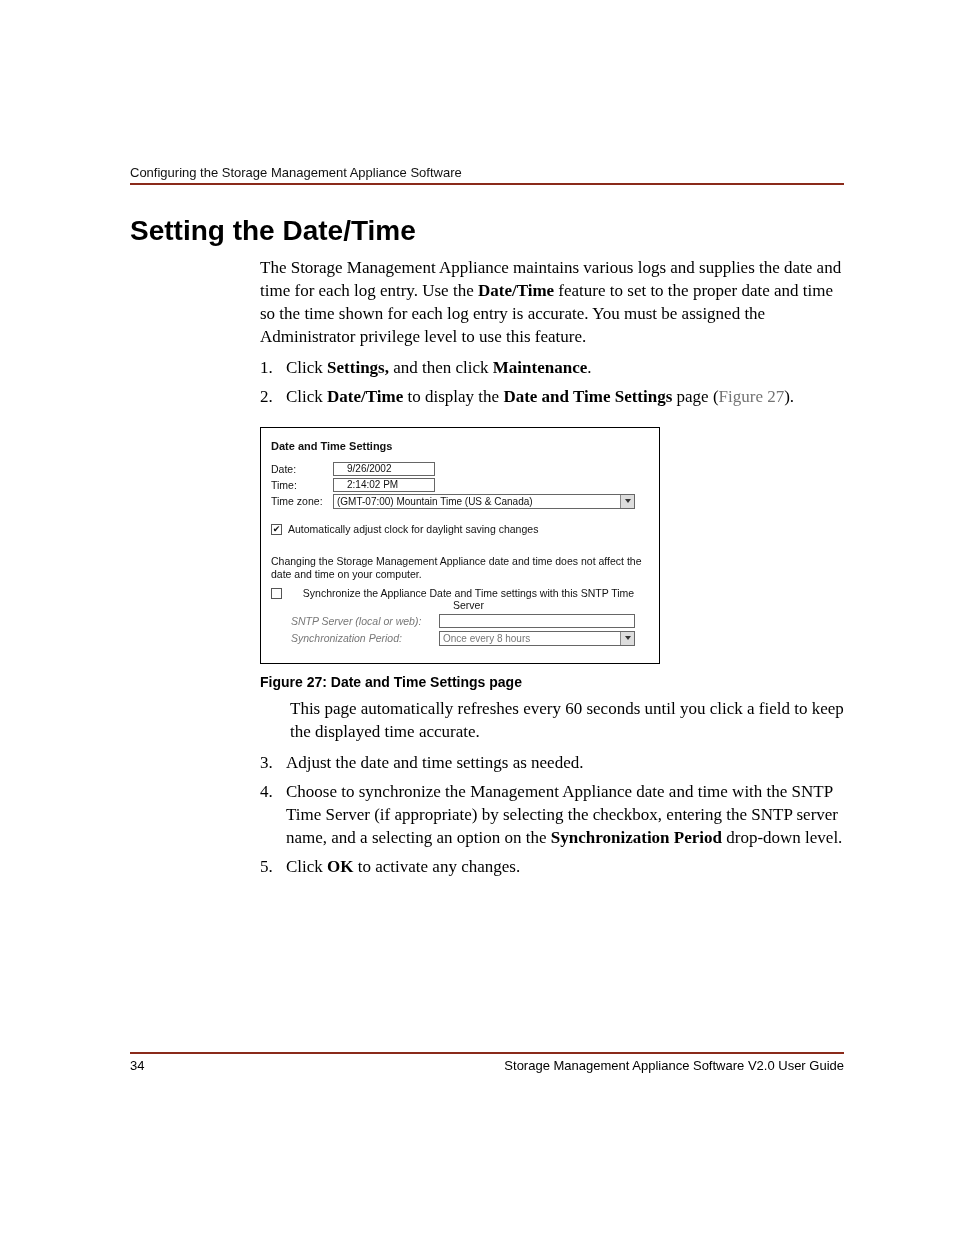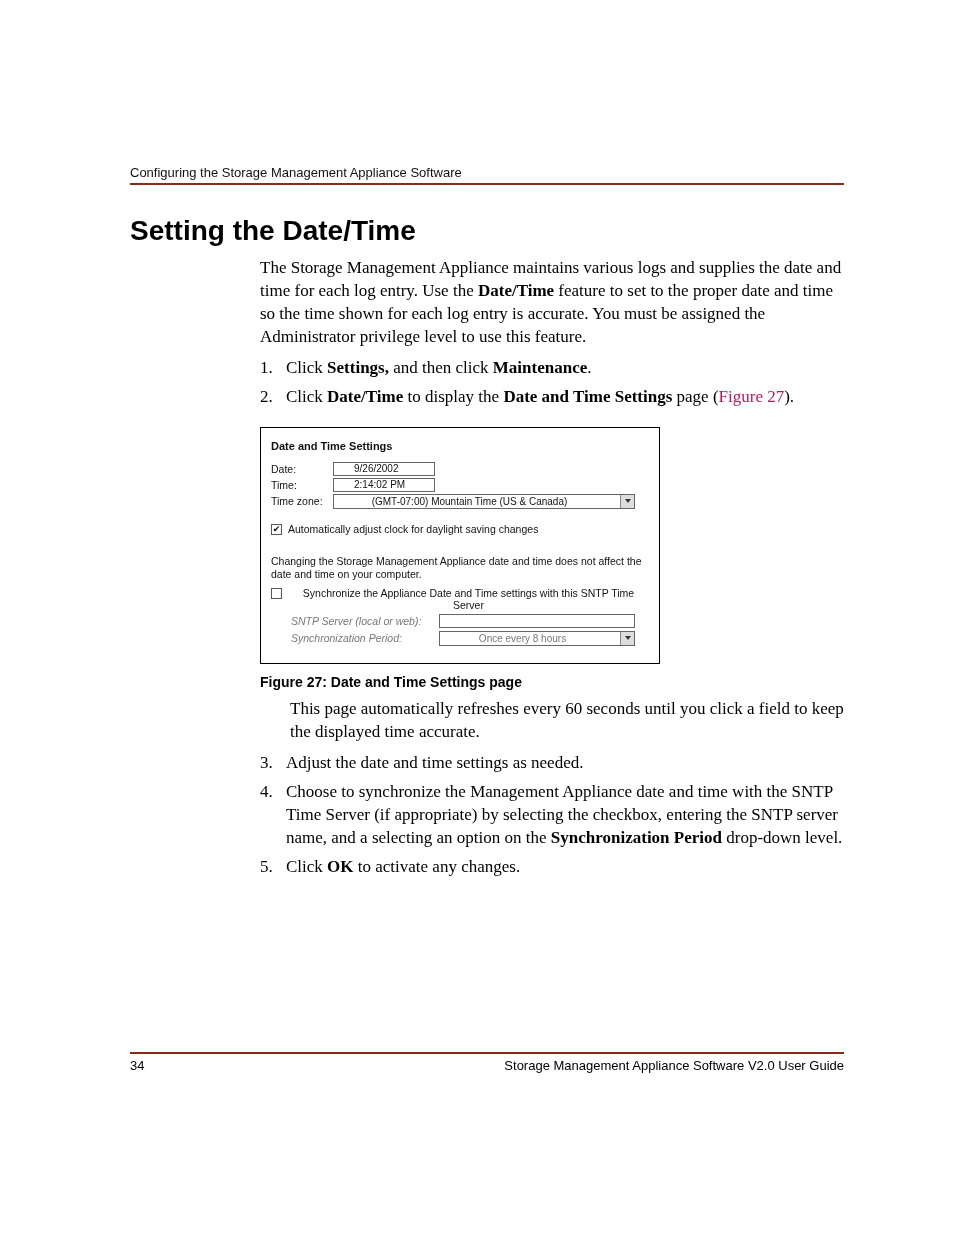--- a/index.html
+++ b/index.html
@@ -70,36 +70,35 @@
     display: flex;
     align-items: center;
     margin: 2px 0;
     gap: 4px;
   }
   .field-label { width: 58px; }
   .text-input {
     border: 1px solid #666;
     background: #fff;
     height: 14px;
-    padding: 0 20px;
+    padding: 0 13px;
     font-family: inherit;
     font-size: 10px;
     box-sizing: border-box;
   }
   .select-box {
     border: 1px solid #666;
     background: #fff;
     height: 15px;
     position: relative;
     padding: 0 32px 0 3px;
     font-size: 10px;
     line-height: 13px;
     box-sizing: border-box;
     color: #111;
-    text-align: center;
   }
   .select-box.disabled { color: #777; }
   .select-arrow {
     position: absolute;
     right: 0; top: 0; bottom: 0;
     width: 13px;
     background: #ddd;
     border-left: 1px solid #888;
     display: flex;
     align-items: center;
@@ -143,21 +142,21 @@
     margin: 3px 0;
     color: #777;
   }
   .sntp-label { width: 142px; font-style: italic; }
   .caption {
     font-family: Arial, Helvetica, sans-serif;
     font-weight: 700;
     font-size: 14px;
     margin: 10px 0 4px 0;
   }
-  .link { color: #be185d; }
+  .link { color: #737373; }
   .footer {
     position: absolute;
     left: 130px;
     right: 110px;
     bottom: 58px;
   }
   .hr-bottom {
     border: none;
     border-top: 2px solid #8a2a1a;
     margin: 0 0 4px 0;

